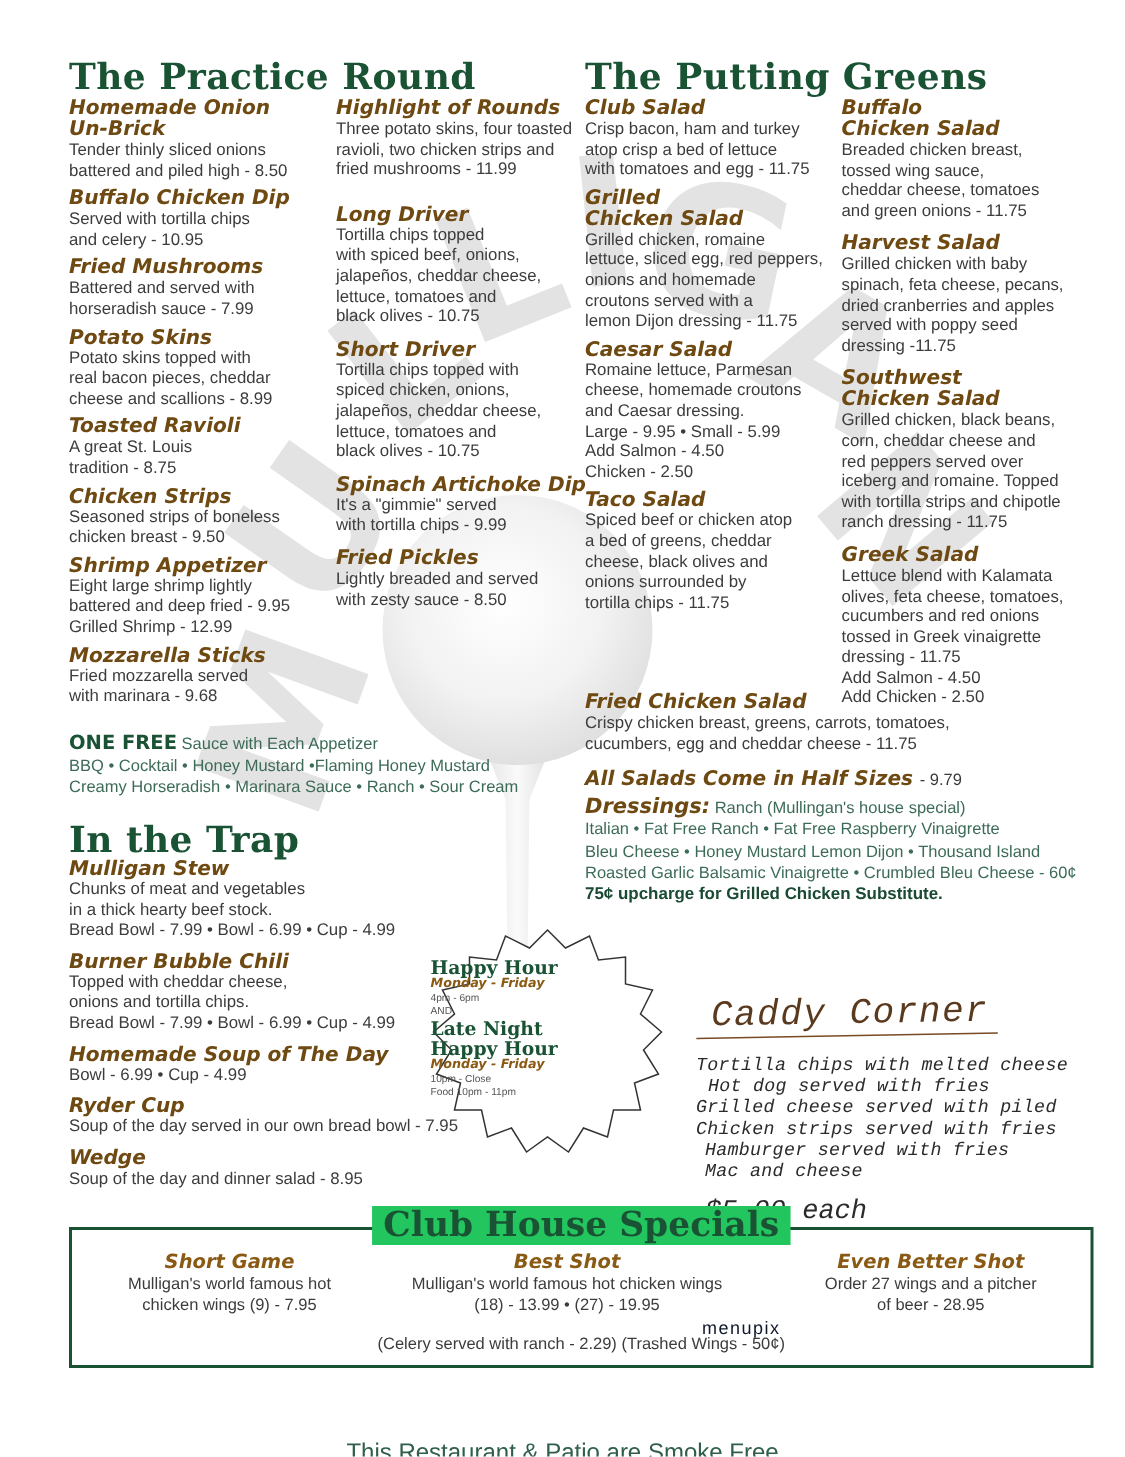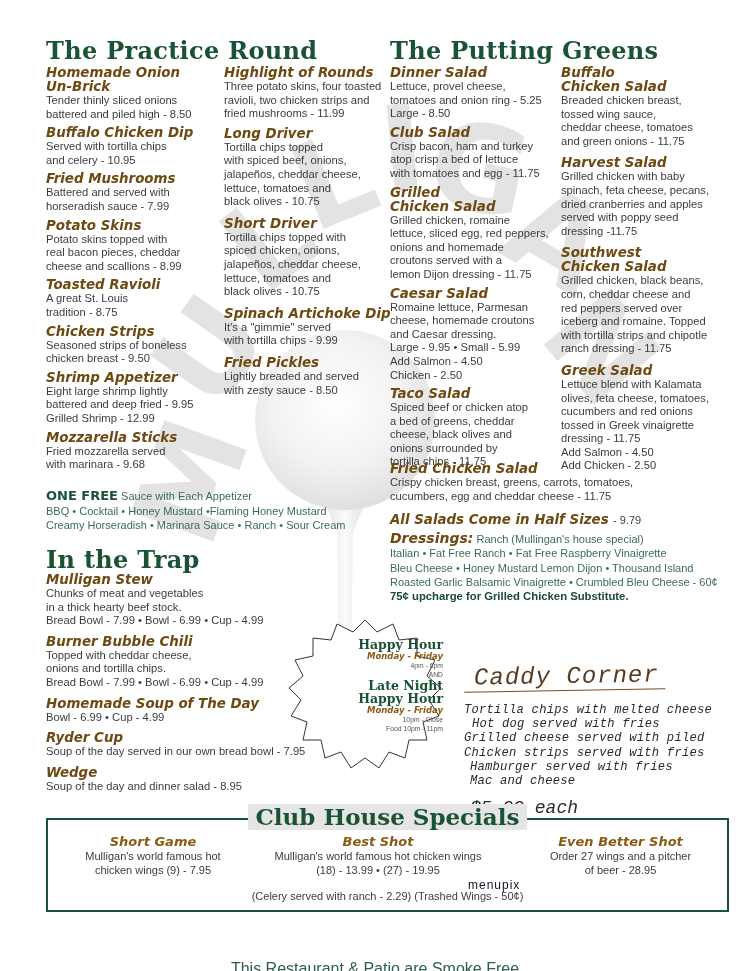--- a/index.html
+++ b/index.html
@@ -43,34 +43,34 @@
   .dressings { position: absolute; left: 390px; top: 531px; width: 350px; font-size: 11px; line-height: 14.3px; color: #3c6b57; }
   .dressings .lead { font-family: "DejaVu Sans", sans-serif; font-weight: bold; font-style: italic; color: #6e4a12; font-size: 14px; }
   .dressings .upcharge { color: #1a4a33; font-weight: bold; font-size: 11.3px; }
 
   .half-sizes { position: absolute; left: 390px; top: 510px; white-space: nowrap; }
   .half-sizes .name { font-family: "DejaVu Sans", sans-serif; font-weight: bold; font-style: italic; color: #6e4a12; font-size: 13.4px; }
   .half-sizes .price { font-size: 11px; color: #3c3c3c; }
 
   .starburst { position: absolute; left: 287px; top: 618px; width: 156px; height: 158px; }
   .starburst svg { position: absolute; inset: 0; }
-  .sb-text { position: absolute; inset: 0; text-align: right; padding-top: 20px; }
+  .sb-text { position: absolute; inset: 0; text-align: left; padding-top: 20px; }
   .sb-title { font-family: "DejaVu Serif", serif; font-weight: bold; color: #1a5234; font-size: 12.5px; line-height: 13px; display: block; }
   .sb-days { font-family: "DejaVu Sans", sans-serif; font-weight: bold; font-style: italic; color: #8a5a14; font-size: 8.5px; line-height: 11px; display: block; }
   .sb-small { font-size: 6.8px; color: #555; line-height: 8.5px; display: block; }
 
   .caddy { position: absolute; left: 464px; top: 615px; width: 290px; font-family: Liberation Mono, monospace; color: #2b2b2b; margin-top: 48px; }
   .caddy-title { font-size: 24px; color: #5a3a1e; font-weight: normal; letter-spacing: 1px; display: inline-block; border-bottom: 1.5px solid #7a4a22; padding: 0 6px 0 10px; transform: rotate(-1deg); font-style: italic; }
   .caddy-list { list-style: none; margin-top: 12px; }
   .caddy-list li { font-size: 12.2px; line-height: 14.2px; font-style: italic; letter-spacing: 0.2px; }
   .caddy-price { font-size: 18px; margin-top: 10px; font-style: italic; display: block; padding-left: 6px; }
 
   .clubhouse { position: absolute; left: 46px; top: 818px; width: 683px; height: 94px; border: 2px solid #1a5234; }
   .clubhouse-title {
-    position: absolute; left: 50%; top: -16px; transform: translateX(-50%); background: #e5e5e5; padding: 0 8px;
+    position: absolute; left: 50%; top: -16px; transform: translateX(-50%); background: #22c55e; padding: 0 8px;
     font-family: "DejaVu Serif", serif; font-weight: bold; color: #1a5234; font-size: 23px; white-space: nowrap; line-height: 26px;
   }
   .special { position: absolute; top: 14px; text-align: center; }
   .special-name { font-family: "DejaVu Sans", sans-serif; font-weight: bold; font-style: italic; color: #8a5a14; font-size: 13px; display: block; line-height: 15px; }
   .special-desc { font-size: 11px; line-height: 14px; color: #3c3c3c; display: block; white-space: pre-line; }
   .clubhouse-note { position: absolute; left: 0; right: 0; bottom: 8px; text-align: center; font-size: 11px; color: #3c3c3c; }
   .menupix { position: absolute; left: 468px; top: 850px; font-size: 12px; color: #0f172a; letter-spacing: 1px; z-index: 2; margin-top: 28px; }
 
   .footer { position: absolute; left: 0; right: 0; top: 922px; text-align: center; font-size: 16px; color: #2f5e4b; margin-top: 38px; }
 </style>
@@ -136,21 +136,21 @@
 Grilled Shrimp - 12.99</span>
       </div>
     <div class="item">
         <span class="item-name">Mozzarella Sticks</span>
         <span class="item-desc">Fried mozzarella served
 with marinara - 9.68</span>
       </div>
   </div>
 
   <div class="col" style="left:224px;top:66px;width:168px;">
-    <div class="item" style="margin-bottom:6px">
+    <div class="item" style="margin-bottom:16px">
         <span class="item-name">Highlight of Rounds</span>
         <span class="item-desc">Three potato skins, four toasted
 ravioli, two chicken strips and
 fried mushrooms - 11.99</span>
       </div>
     <div class="item" style="margin-bottom:8px">
         <span class="item-name">Long Driver</span>
         <span class="item-desc">Tortilla chips topped
 with spiced beef, onions,
 jalapeños, cheddar cheese,
@@ -179,26 +179,20 @@
 
   <div class="sauce-block">
     <div><span class="lead">ONE FREE</span> <span>Sauce with Each Appetizer</span></div>
     <div>BBQ • Cocktail • Honey Mustard •Flaming Honey Mustard</div>
     <div>Creamy Horseradish • Marinara Sauce • Ranch • Sour Cream</div>
   </div>
 
   <div class="section-title" style="left:390px;top:36px;">The Putting Greens</div>
 
   <div class="col" style="left:390px;top:66px;width:172px;">
-    <div class="item">
-        <span class="item-name">Dinner Salad</span>
-        <span class="item-desc">Lettuce, provel cheese,
-tomatoes and onion ring - 5.25
-Large - 8.50</span>
-      </div>
     <div class="item">
         <span class="item-name">Club Salad</span>
         <span class="item-desc">Crisp bacon, ham and turkey
 atop crisp a bed of lettuce
 with tomatoes and egg - 11.75</span>
       </div>
     <div class="item">
         <span class="item-name" style="white-space:pre-line">Grilled
 Chicken Salad</span>
         <span class="item-desc">Grilled chicken, romaine

